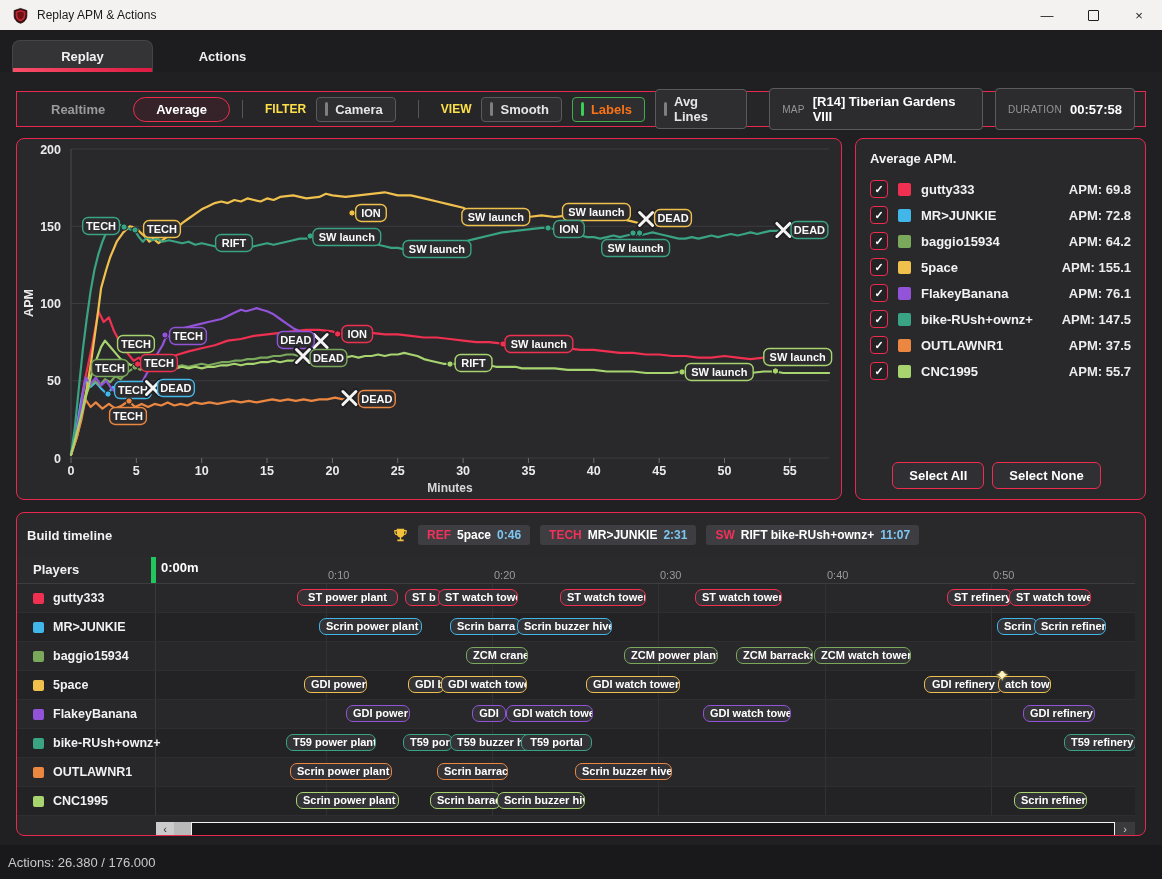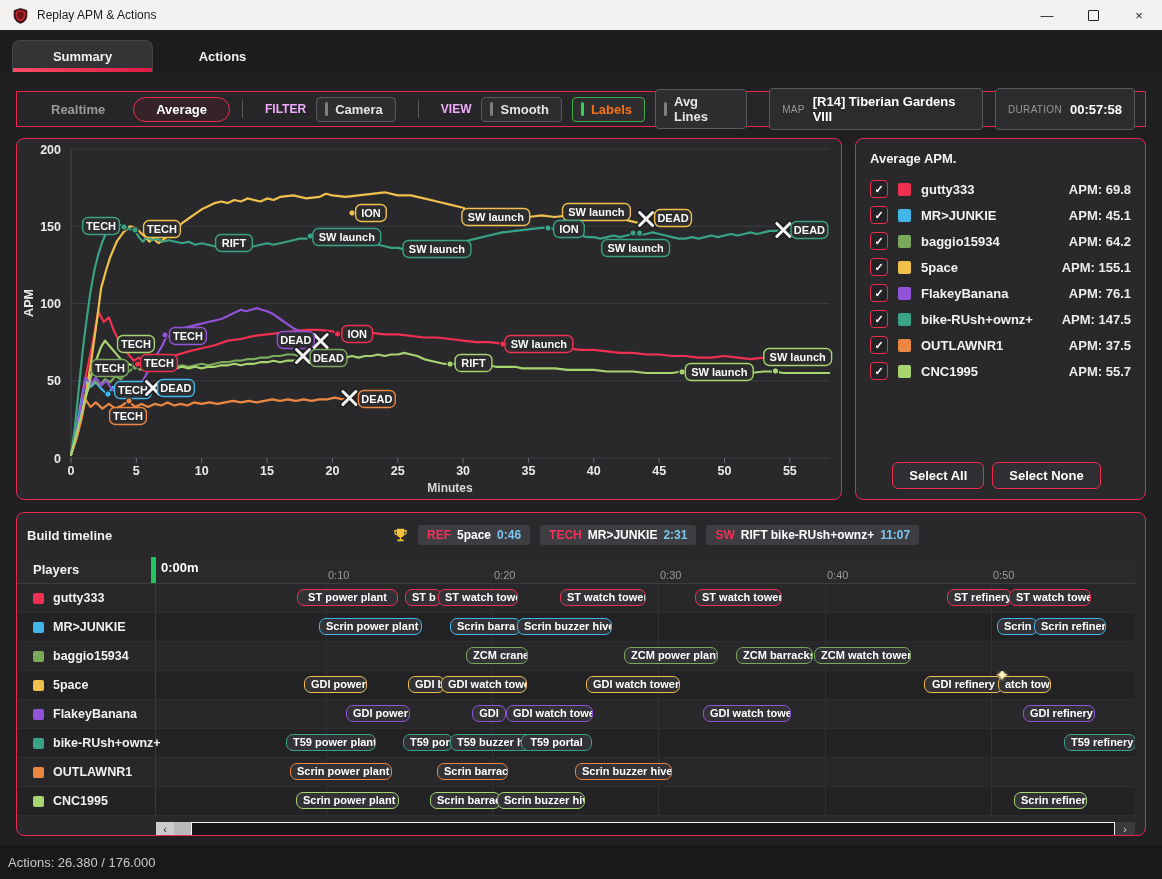--- a/index.html
+++ b/index.html
@@ -21,21 +21,21 @@
        border-radius:8px 8px 0 0;overflow:hidden;}
   .tab.active .underline{position:absolute;left:0;right:0;bottom:0;height:4px;
        background:linear-gradient(90deg,#f94e68,#dd1b42);}
   
   .toolbar{margin:19px 16px 11px;height:36px;border:1px solid #e8284e;border-radius:0;
            background:#262629;display:flex;align-items:center;padding:0 10px;box-sizing:border-box;}
   .tb-txtbtn{font-size:13px;font-weight:bold;color:#9a9a9a;padding:4px 24px;}
   .tb-pill{font-size:13px;font-weight:bold;color:#fff;padding:4px 22px;border:1.5px solid #ef2b4e;
            border-radius:14px;background:#362329;margin-left:4px;}
   .tb-sep{width:1px;height:18px;background:#55555a;margin:0 12px;}
-  .tb-label{font-size:12px;font-weight:bold;color:#f0abfc;margin:0 10px;}
+  .tb-label{font-size:12px;font-weight:bold;color:#fde047;margin:0 10px;}
   .tb-toggle{display:flex;align-items:center;gap:7px;border:1px solid #5a5a5e;border-radius:4px;
              background:#2e2e31;padding:4px 12px 4px 8px;margin-right:10px;}
   .tb-toggle .bar{width:3px;height:14px;border-radius:2px;background:#7d7d82;}
   .tb-toggle span{font-size:13px;font-weight:bold;color:#e5e5e5;}
   .tb-toggle.on{border-color:#3fae4a;}
   .tb-toggle.on .bar{background:#35d054;}
   .tb-toggle.on span{color:#f97316;}
   .tb-infobox{display:flex;align-items:center;gap:8px;border:1px solid #5a5a5e;border-radius:4px;
               background:#2c2c2f;padding:5px 12px;margin-left:12px;}
   .tb-infobox .k{font-size:10px;color:#969699;letter-spacing:.3px;}
@@ -121,21 +121,21 @@
       <div class="win-btn">—</div>
       <div class="win-btn">
           <span class="boxglyph"></span>
         </div>
       <div class="win-btn">×</div>
     </div>
   </div>
 
   <div class="tabbar">
     <div class="tab active">
-      <span>Summary</span>
+      <span>Replay</span>
       <span class="underline"></span>
     </div>
     <div class="tab">
       <span>Actions</span>
     </div>
   </div>
 
   <div class="toolbar">
     <div class="tb-txtbtn">Realtime</div>
     <div class="tb-pill">Average</div>
@@ -313,21 +313,21 @@
           <div class="apm-row">
             <div class="cb">✓</div>
             <div class="apm-swatch" style="background: rgb(239, 48, 80);"></div>
             <span class="apm-name">gutty333</span>
             <span class="apm-val">APM: 69.8</span>
           </div>
           <div class="apm-row">
             <div class="cb">✓</div>
             <div class="apm-swatch" style="background: rgb(65, 182, 232);"></div>
             <span class="apm-name">MR&gt;JUNKIE</span>
-            <span class="apm-val">APM: 45.1</span>
+            <span class="apm-val">APM: 72.8</span>
           </div>
           <div class="apm-row">
             <div class="cb">✓</div>
             <div class="apm-swatch" style="background: rgb(122, 169, 92);"></div>
             <span class="apm-name">baggio15934</span>
             <span class="apm-val">APM: 64.2</span>
           </div>
           <div class="apm-row">
             <div class="cb">✓</div>
             <div class="apm-swatch" style="background: rgb(240, 192, 77);"></div>

